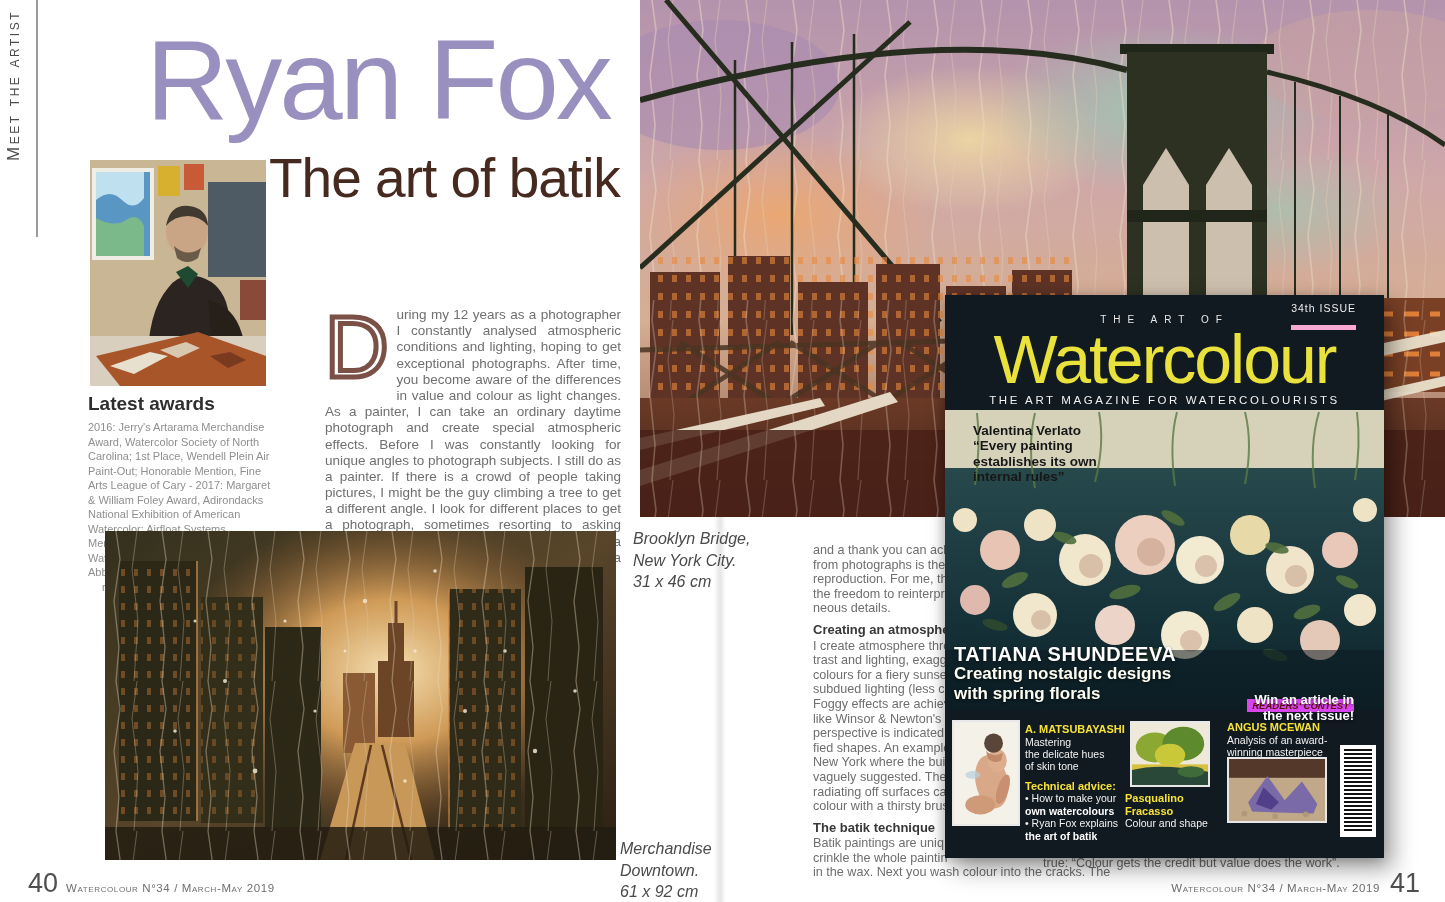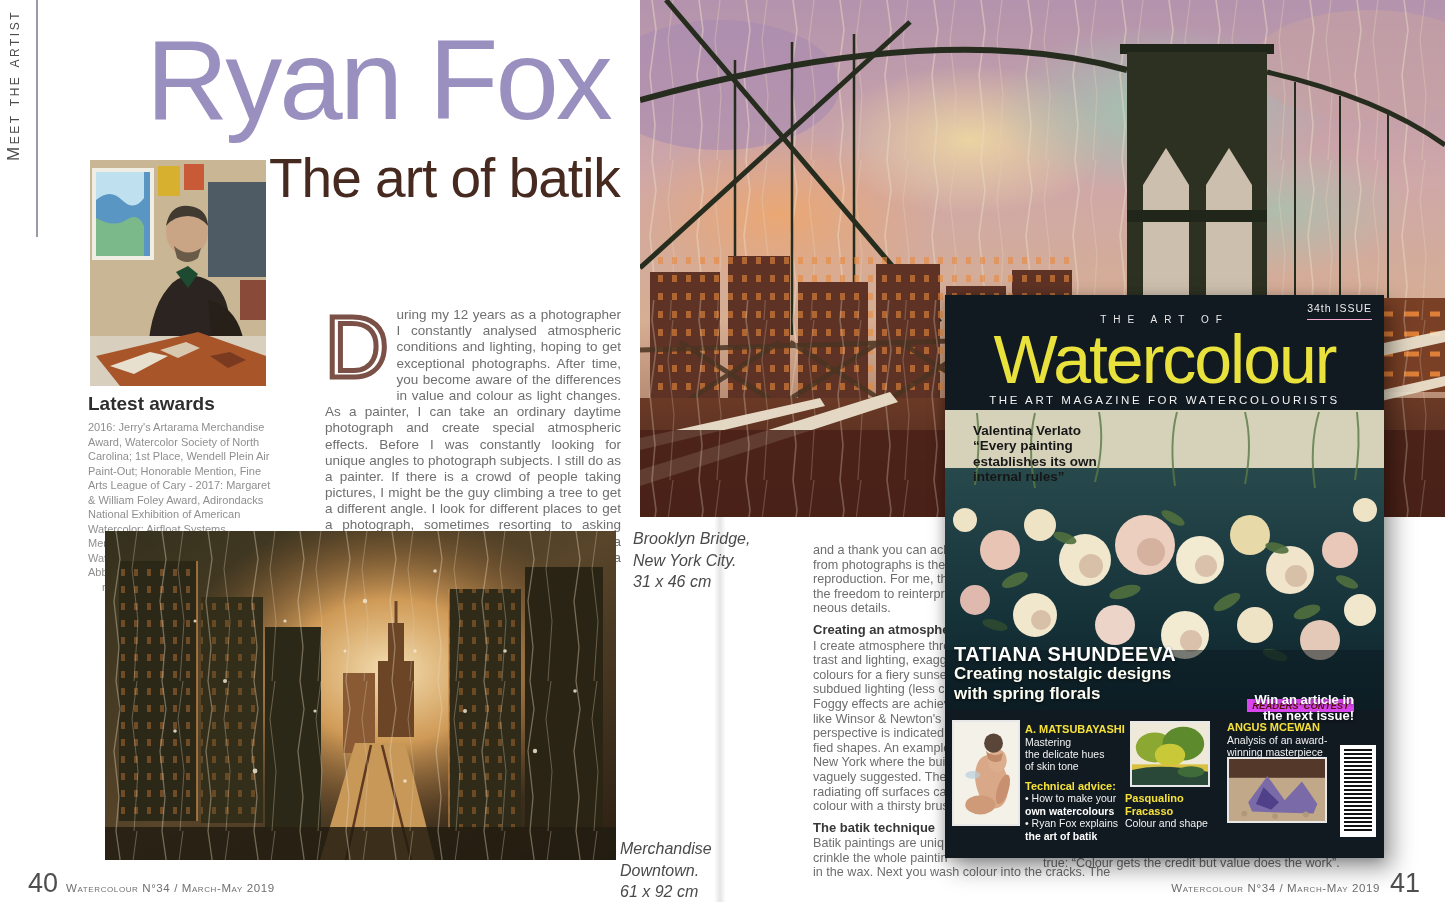--- a/index.html
+++ b/index.html
@@ -38,22 +38,22 @@
   .col2 h4{margin:7px 0 1px 0;font-size:13px;color:#383838;}
   .col3-line{left:1043px;top:856px;font-size:12.6px;color:#6e6e6e;white-space:nowrap;z-index:2;}
   
   .folio{font-size:27px;color:#4f4f4f;font-weight:400;}
   .foot-text{font-variant:small-caps;font-size:11.5px;letter-spacing:.6px;color:#6f6f6f;}
   .footer-l{left:28px;top:868px;display:flex;align-items:baseline;gap:8px;}
   .footer-r{left:1050px;top:868px;width:370px;display:flex;align-items:baseline;gap:10px;justify-content:flex-end;}
   
   .cover{left:945px;top:295px;width:439px;height:563px;background:#111921;z-index:10;
       box-shadow:8px 10px 22px rgba(0,0,0,.40), -3px 2px 10px rgba(0,0,0,.18);}
-  .cov-issue{top:7px;right:12px;color:#f0f0f0;font-size:10.5px;letter-spacing:1px;
-      border-bottom:1px solid #f9a8d4;padding-bottom:5px;}
+  .cov-issue{top:7px;right:28px;color:#f0f0f0;font-size:10.5px;letter-spacing:1px;
+      border-bottom:5px solid #f9a8d4;padding-bottom:11px;}
   .cov-pre{top:19px;left:0;width:100%;text-align:center;color:#e9e9e9;font-size:10px;letter-spacing:7px;}
   .cov-title{top:25px;left:0;width:100%;text-align:center;color:#e9e13c;font-size:68px;
       letter-spacing:-2px;font-weight:400;}
   .cov-tag{top:99px;left:0;width:100%;text-align:center;color:#f2f2f2;font-size:11.5px;letter-spacing:2.6px;}
   .cov-hero{top:115px;left:0;width:439px;height:300px;}
   .verlato{top:128px;left:28px;color:#171717;font-weight:bold;font-size:13.5px;line-height:1.14;}
   .tatiana{top:348px;left:9px;color:#ffffff;font-weight:bold;font-size:20px;letter-spacing:.5px;
       text-shadow:0 1px 3px rgba(0,0,0,.6);}
   .feature{top:369px;left:9px;color:#fdfdf2;font-weight:bold;font-size:17px;line-height:1.18;
       text-shadow:0 1px 3px rgba(0,0,0,.6);}

